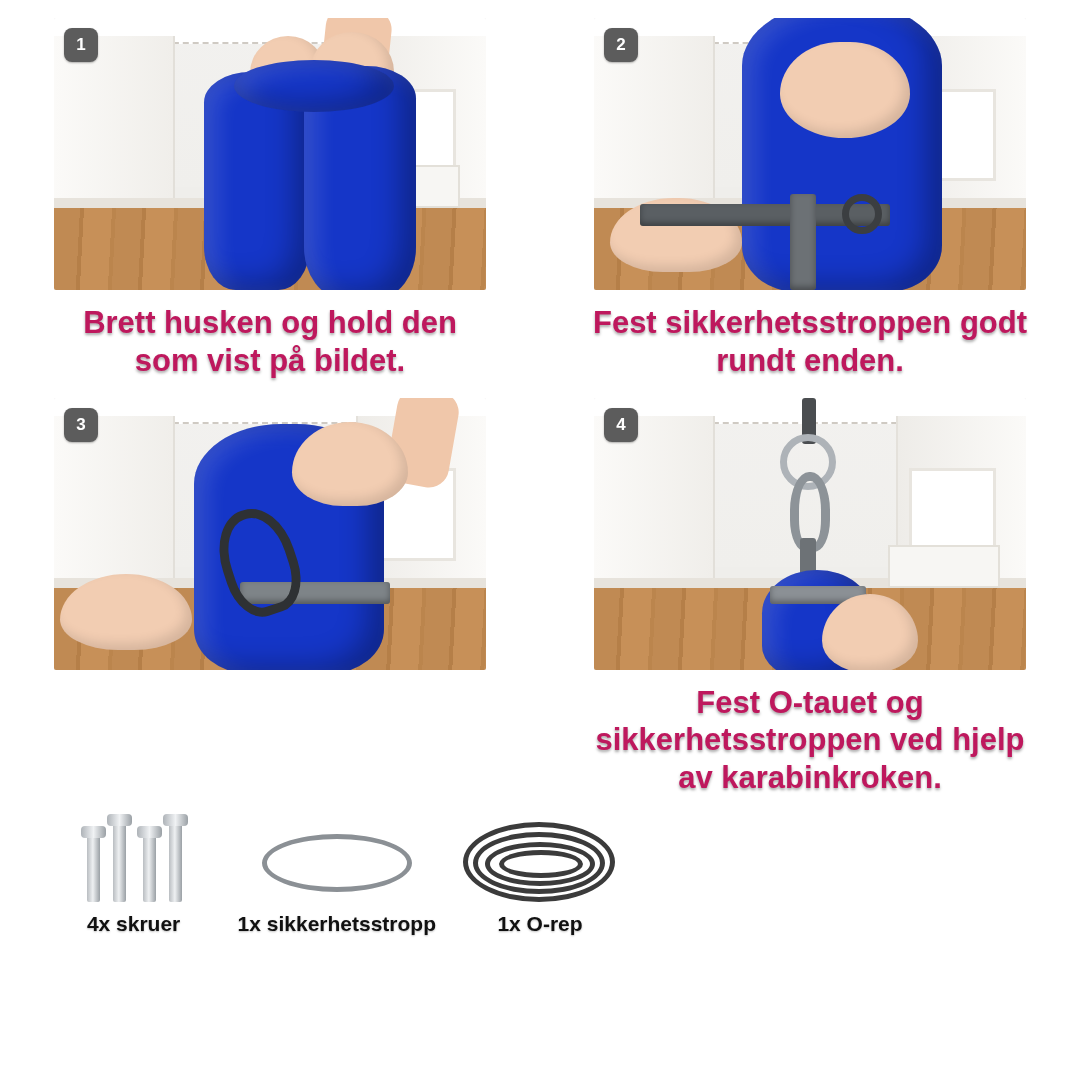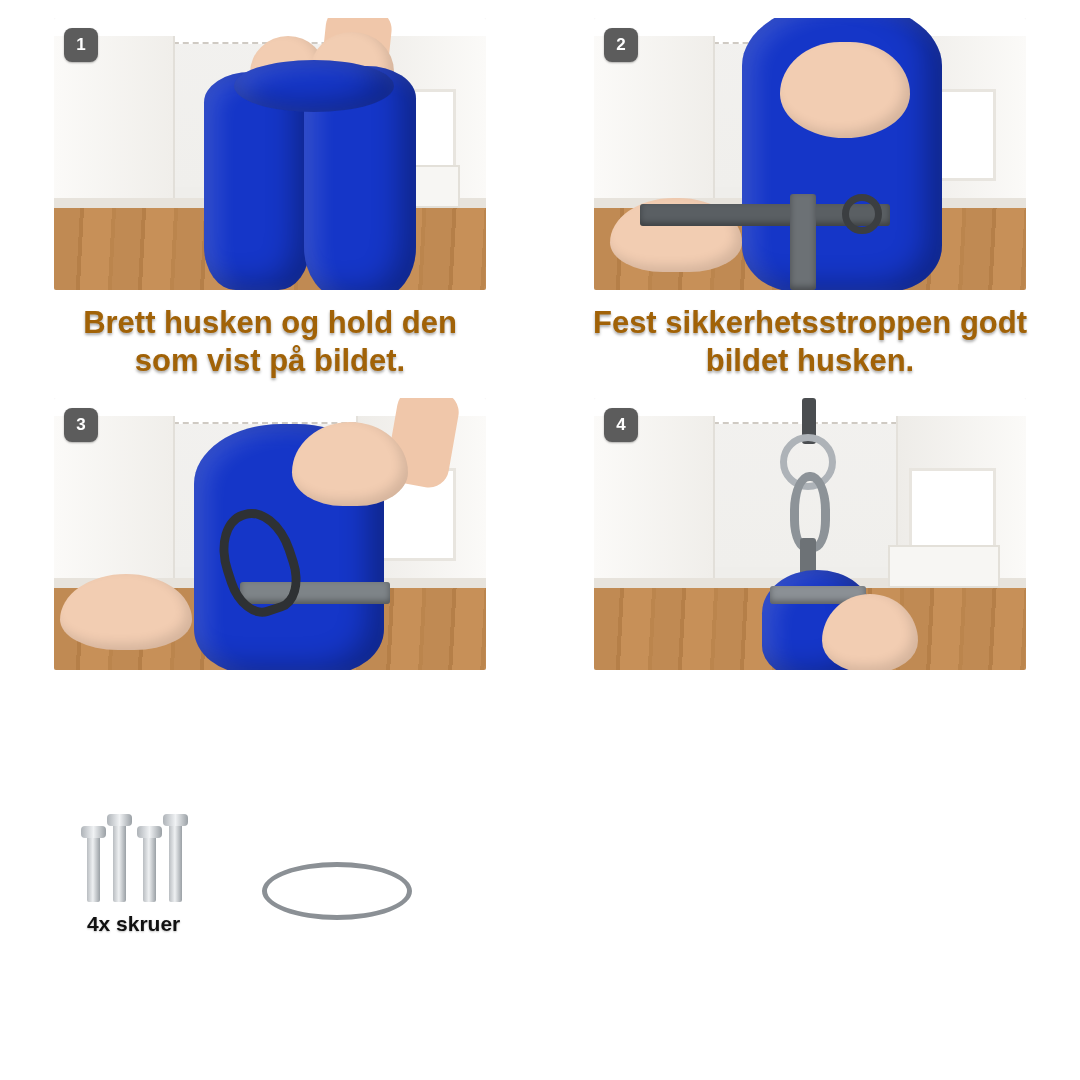--- a/index.html
+++ b/index.html
@@ -57,21 +57,21 @@
     z-index: 6;
     box-shadow: 0 1px 2px rgba(0,0,0,.3);
   }
 
   .caption {
     margin-top: 14px;
     text-align: center;
     font-size: 31px;
     line-height: 1.22;
     font-weight: bold;
-    color: #a16207;
+    color: #be185d;
     text-shadow: 0 2px 3px rgba(0,0,0,0.35);
     max-width: 440px;
   }
 
   
   .room {
     position: absolute;
     inset: 0;
     background: linear-gradient(#f2f1ef 0%, #f0efec 62%, #efeeeb 62%);
   }
@@ -306,21 +306,21 @@
           <div class="floor"></div>
         </div>
         <div class="fabric" style="left:148px;top:-16px;width:200px;height:290px;border-radius:48% 48% 28% 28%/22% 22% 16% 16%;"></div>
         <div class="hand" style="left:186px;top:24px;width:130px;height:96px;border-radius:46% 46% 50% 50%/54% 54% 46% 46%;"></div>
         <div class="hand" style="left:16px;top:180px;width:132px;height:74px;border-radius:48% 48% 40% 40%/60% 60% 40% 40%;"></div>
         <div class="strap" style="left:46px;top:186px;width:250px;height:22px;"></div>
         <div class="strap" style="left:196px;top:176px;width:26px;height:96px;background:#6c7175;"></div>
         <div class="ring" style="left:248px;top:176px;width:40px;height:40px;border-color:#3b3e41;"></div>
         <div class="badge">2</div>
       </div>
-      <div class="caption">Fest sikkerhetsstroppen godt bildet husken.</div>
+      <div class="caption">Fest sikkerhetsstroppen godt rundt enden.</div>
     </div>
 
     <div class="step left">
       <div class="photo-wrap">
         <div class="room">
           <div class="ceiling"></div>
           <div class="wall-l"></div>
           <div class="wall-r"></div>
           <div class="window"></div>
           <div class="skirting"></div>
@@ -349,20 +349,21 @@
         </div>
         <div class="rope" style="left:208px;top:0px;width:14px;height:46px;"></div>
         <div class="ring" style="left:186px;top:36px;width:56px;height:56px;border-color:#aeb3b8;"></div>
         <div class="carab" style="left:196px;top:74px;width:40px;height:80px;border-color:#8d9398;"></div>
         <div class="rope" style="left:206px;top:140px;width:16px;height:68px;background:#6d7276;"></div>
         <div class="fabric" style="left:168px;top:172px;width:110px;height:108px;border-radius:50% 50% 38% 38%/40% 40% 30% 30%;"></div>
         <div class="strap" style="left:176px;top:188px;width:96px;height:18px;background:#8b9095;"></div>
         <div class="hand" style="left:228px;top:196px;width:96px;height:78px;"></div>
         <div class="badge">4</div>
       </div>
+      <div class="caption">Fest O-tauet og sikkerhetsstroppen ved hjelp av karabinkroken.</div>
     </div>
 
   </div>
 
   <div class="parts">
 
     <div class="part">
       <div class="art">
         <div class="screw" style="left:48px;height:66px;">
             <span class="head"></span>
@@ -379,18 +380,28 @@
       </div>
       <div class="label">4x skruer</div>
     </div>
 
 
 
     <div class="part">
       <div class="art">
         <div class="strap-oval"></div>
       </div>
-    </div>
-
+      <div class="label">1x sikkerhetsstropp</div>
+    </div>
+
+    <div class="part">
+      <div class="art">
+        <div class="coil" style="left:18px;top:10px;width:152px;height:80px;"></div>
+        <div class="coil" style="left:28px;top:20px;width:132px;height:62px;"></div>
+        <div class="coil" style="left:40px;top:30px;width:110px;height:44px;"></div>
+        <div class="coil" style="left:54px;top:38px;width:84px;height:28px;"></div>
+      </div>
+      <div class="label">1x O-rep</div>
+    </div>
 
   </div>
 
 </div>
 
 </body></html>

